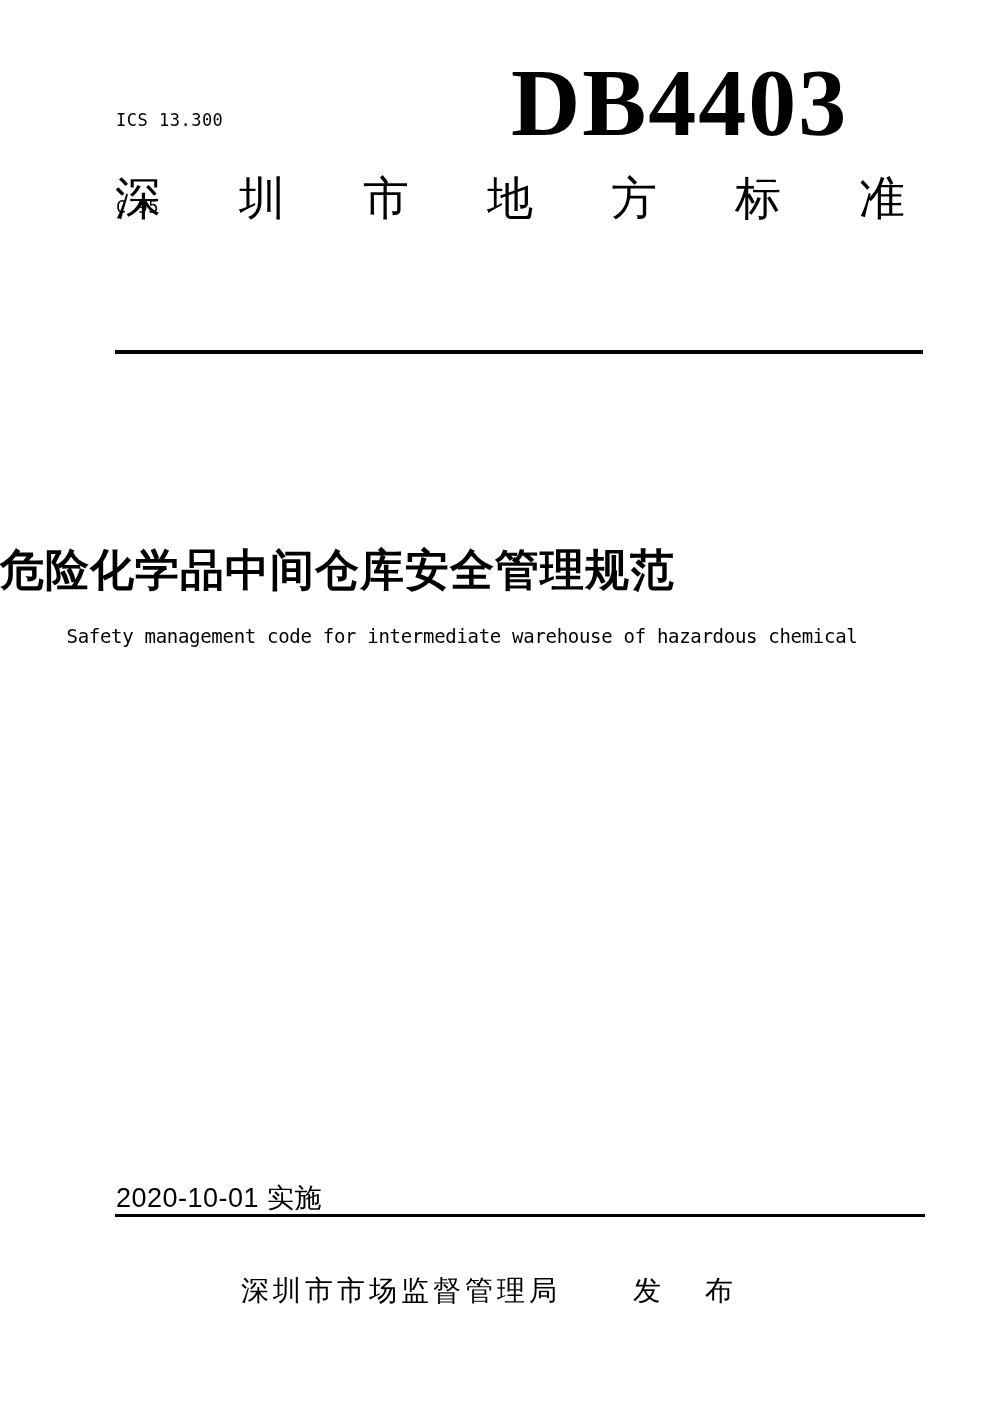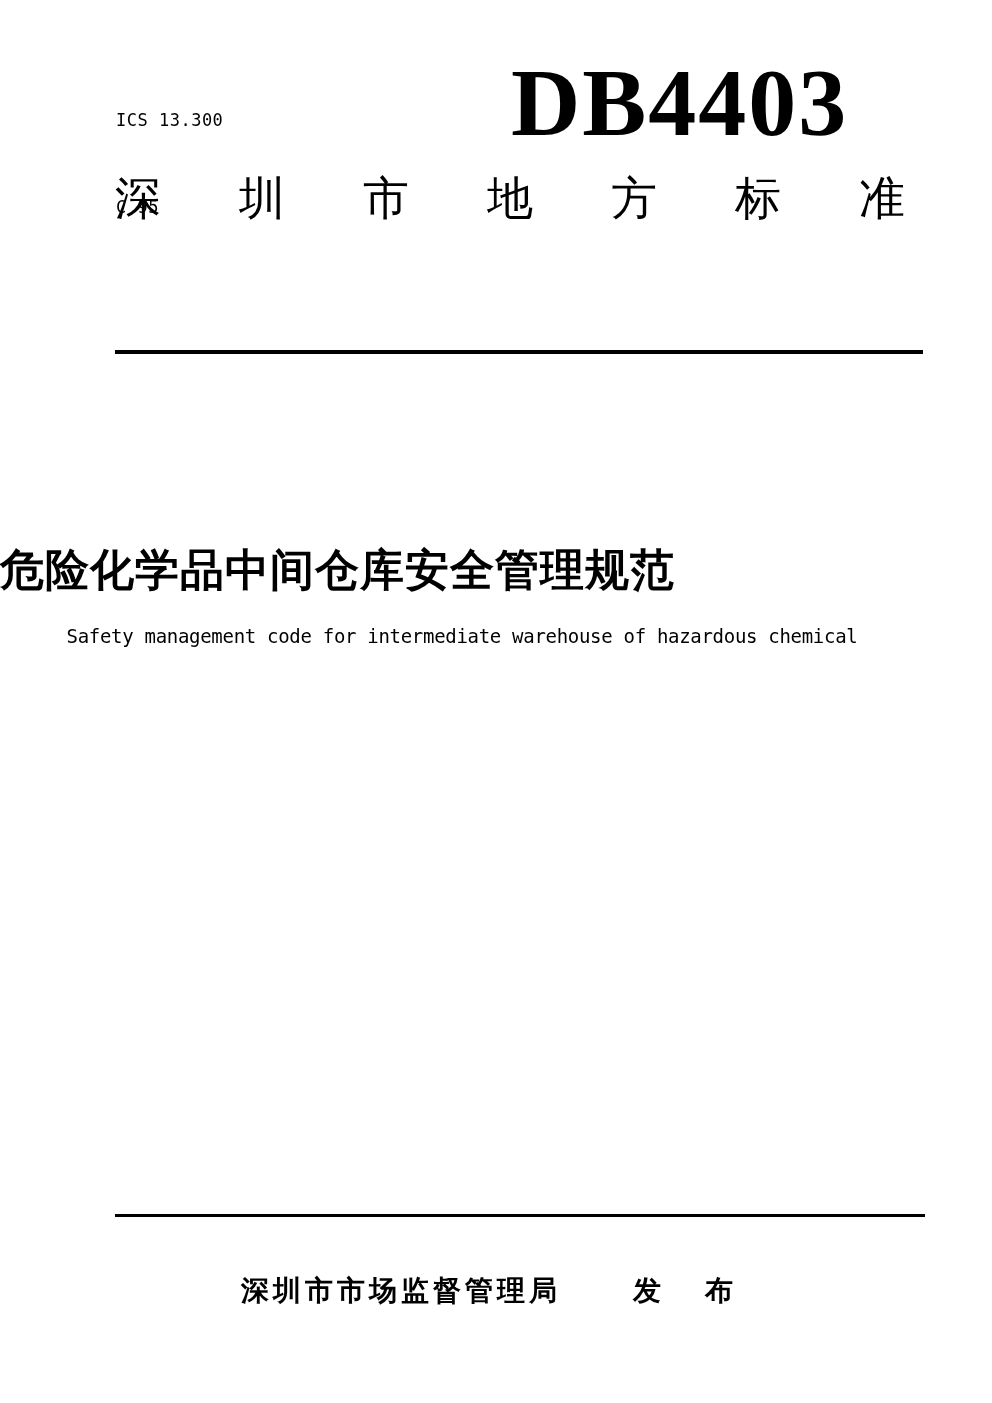--- a/index.html
+++ b/index.html
@@ -128,21 +128,21 @@
   }
 
   .publisher-row {
     position: absolute;
     left: 0;
     top: 1274px;
     width: 992px;
     text-align: center;
     font-size: 28px;
     line-height: 34px;
-    font-weight: 700;
+    font-weight: 400;
     white-space: nowrap;
   }
   .publisher-name { letter-spacing: 4px; }
   .publish-label {
     margin-left: 72px;
     letter-spacing: 18px;
   }
 </style>
 </head>
 <body>
@@ -159,20 +159,21 @@
   <div class="std-category">深圳市地方标准</div>
 
 
   <div class="rule-top"></div>
 
   <div class="doc-title-cn">危险化学品中间仓库安全管理规范</div>
 
   <div class="doc-title-en">Safety management code for intermediate warehouse of hazardous chemical</div>
 
   <div class="dates-row">
+    <span class="date-text">2020-10-01 实施</span>
   </div>
 
   <div class="rule-bottom"></div>
 
   <div class="publisher-row">
     <span class="publisher-name">深圳市市场监督管理局</span><span class="publish-label">发 布</span>
   </div>
 
 </div>
 

